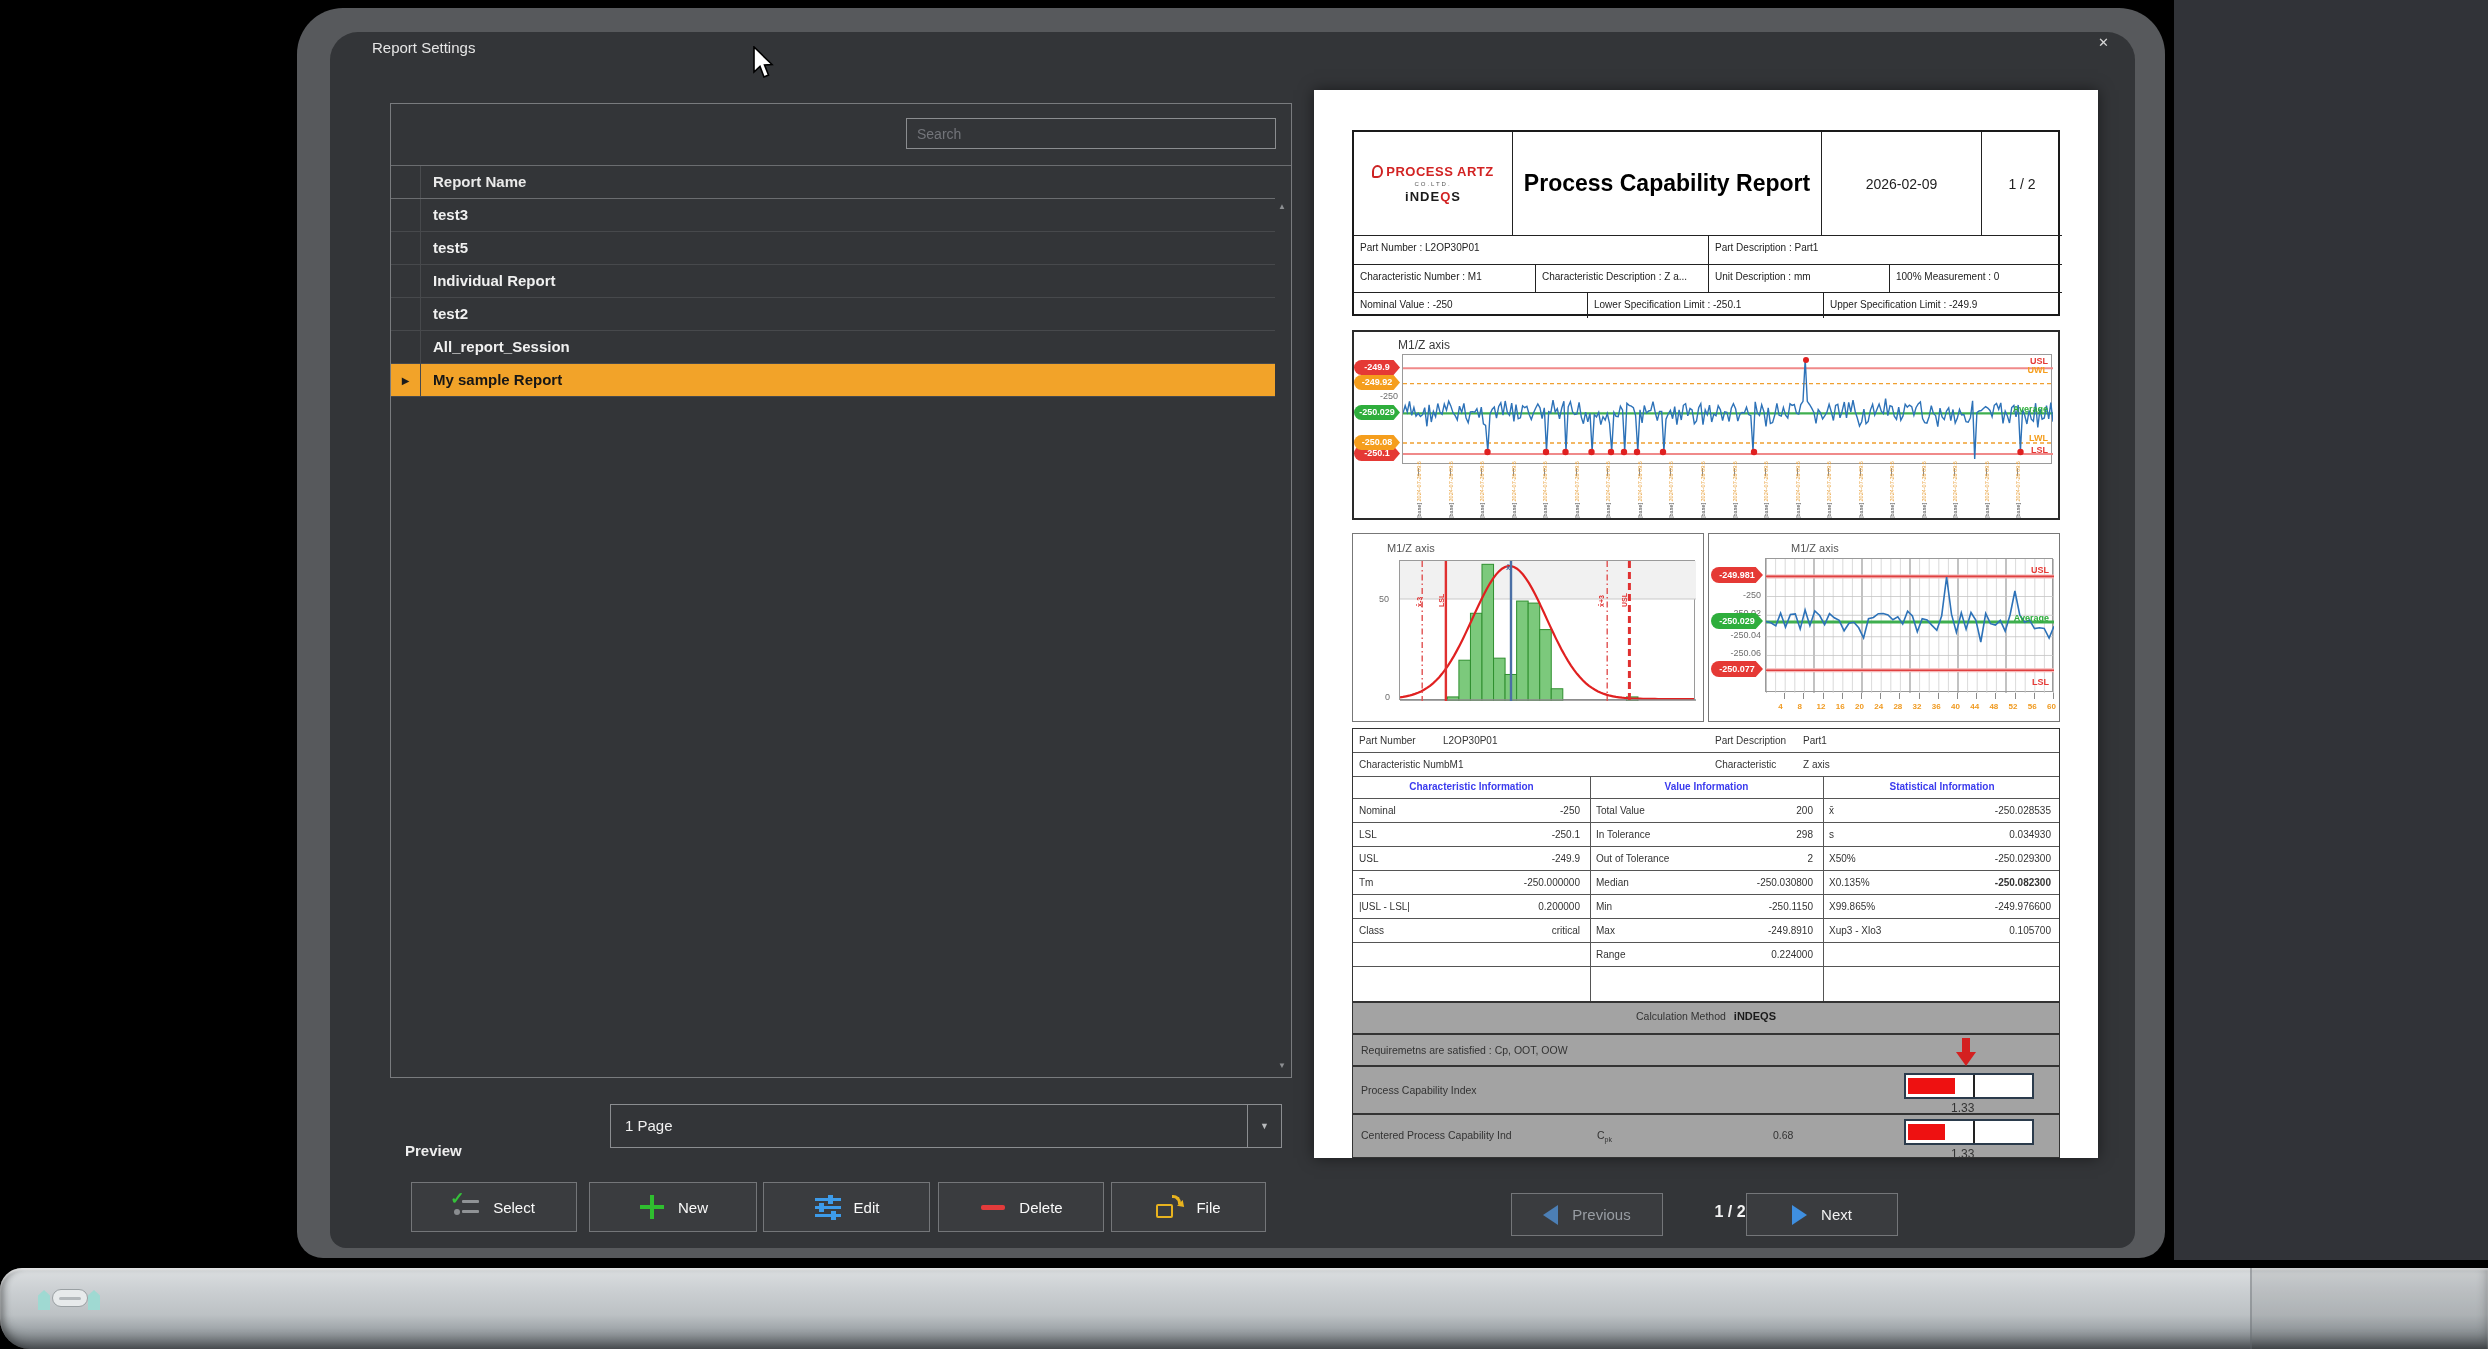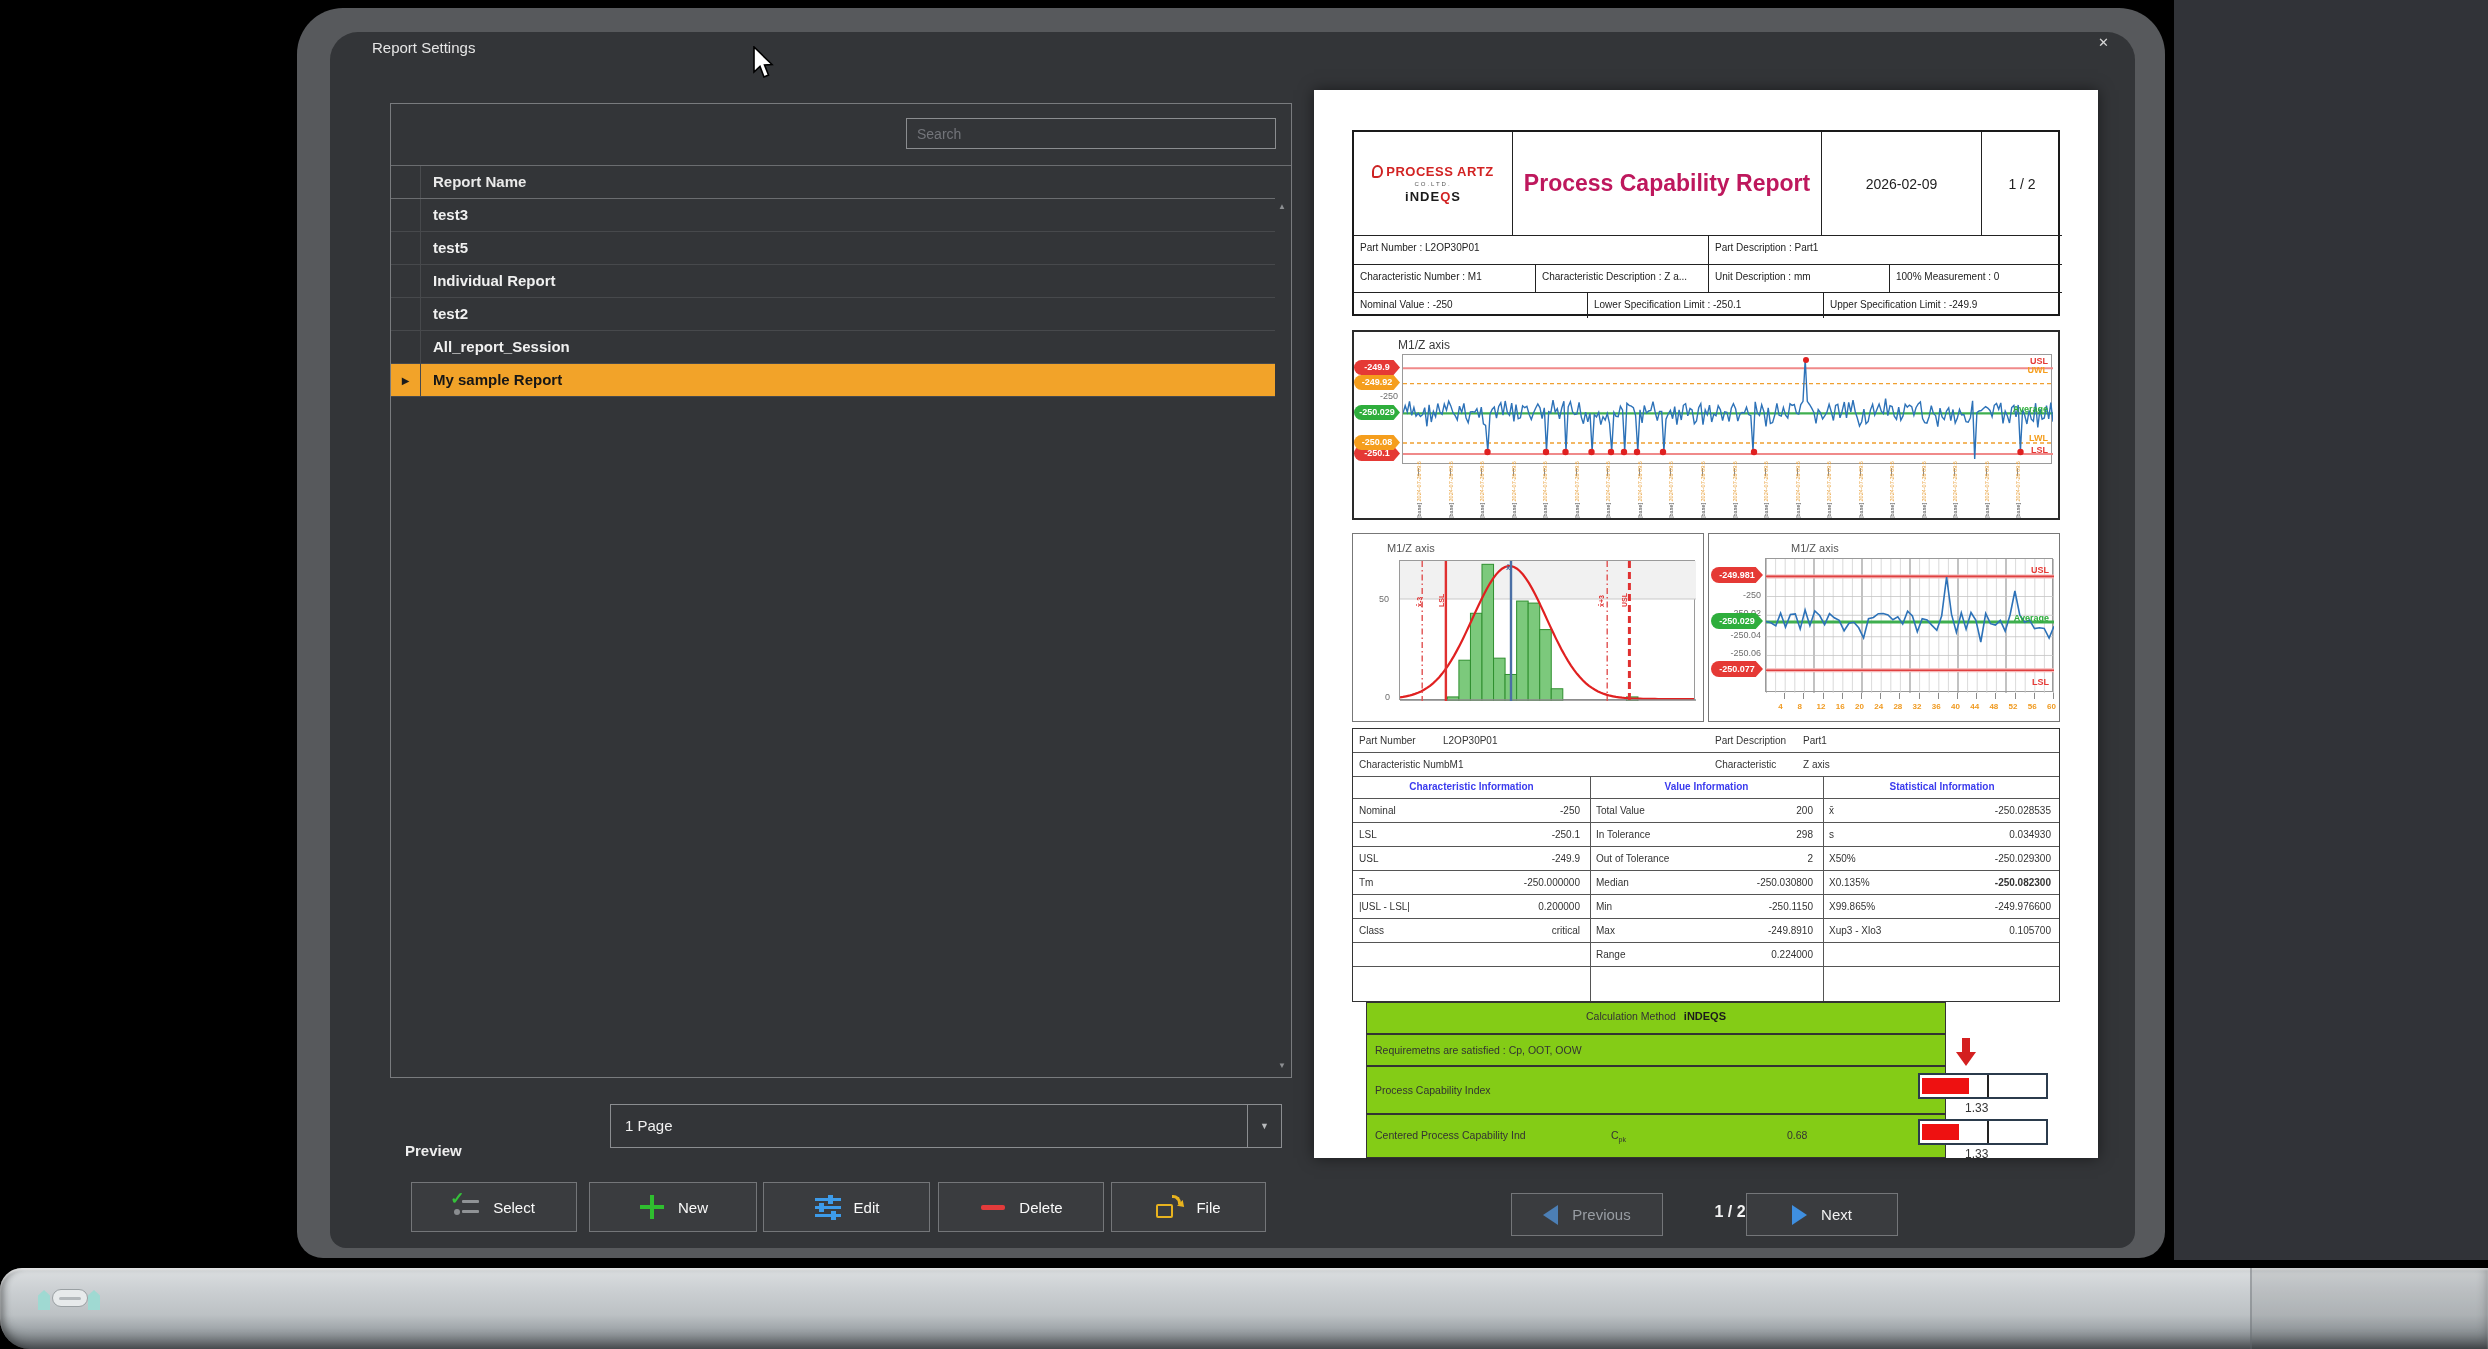--- a/index.html
+++ b/index.html
@@ -66,21 +66,21 @@
   .pbtn { position:absolute; top:1161px; width:152px; height:43px; background:#3a3c3f; border:1px solid #747679; display:flex; align-items:center; justify-content:center; gap:14px; font-size:15px; }
   .tri-l { width:0; height:0; border-right:15px solid #4c7fb5; border-top:10px solid transparent; border-bottom:10px solid transparent; }
   .tri-r { width:0; height:0; border-left:15px solid #3f8fe0; border-top:10px solid transparent; border-bottom:10px solid transparent; }
   .page-num { position:absolute; left:1370px; top:1171px; width:60px; text-align:center; font-size:16px; font-weight:700; color:#f2f2f2; }
 
   
   .page { position:absolute; left:984px; top:58px; width:784px; height:1068px; background:#ffffff; box-shadow:0 0 14px rgba(0,0,0,.5); color:#222; }
   .cell { position:absolute; font-size:10px; color:#222; padding:6px 0 0 6px; }
   .bL { border-left:1.5px solid #222; } .bT { border-top:1.5px solid #222; }
   .ht { position:absolute; left:38px; top:40px; width:708px; height:186px; border:2px solid #1a1a1a; }
-  .ht-title { position:absolute; left:158px; top:0; width:309px; height:103px; border-left:1.5px solid #222; display:flex; align-items:center; justify-content:center; font-size:23px; font-weight:700; color:#be185d; }
+  .ht-title { position:absolute; left:158px; top:0; width:309px; height:103px; border-left:1.5px solid #222; display:flex; align-items:center; justify-content:center; font-size:23px; font-weight:700; color:#000000; }
   .ht-date { position:absolute; left:467px; top:0; width:160px; height:103px; border-left:1.5px solid #222; display:flex; align-items:center; justify-content:center; font-size:14px; }
   .ht-page { position:absolute; left:627px; top:0; width:81px; height:103px; border-left:1.5px solid #222; display:flex; align-items:center; justify-content:center; font-size:14px; }
   .logo-cell { position:absolute; left:0; top:0; width:158px; height:103px; display:flex; flex-direction:column; align-items:center; justify-content:center; gap:2px; }
   .logo1 { color:#d22323; font-weight:700; font-size:13px; letter-spacing:.5px; }
   .logo-g { display:inline-block; width:11px; height:13px; border:2.5px solid #c22; border-radius:50% 50% 50% 2px; margin-right:3px; vertical-align:-2px; }
   .logo2 { color:#555; font-size:6px; letter-spacing:2px; }
   .logo3 { color:#1b1b1b; font-weight:700; font-size:13px; letter-spacing:1px; }
   .logo3 .q { color:#d22323; }
 
   .chartbox { position:absolute; border:2px solid #2a2a2a; background:#fff; }
@@ -97,21 +97,21 @@
   .hist-lab { position:absolute; transform:rotate(-90deg); transform-origin:0 0; font-size:7px; font-weight:700; color:#e03030; white-space:nowrap; }
   .ctl-xlab { position:absolute; font-size:8px; font-weight:700; color:#f09a20; }
 
   .stats { position:absolute; left:38px; top:638px; width:708px; height:274px; border:1.5px solid #333; font-size:10px; }
   .srow { position:relative; width:100%; border-bottom:1px solid #555; }
   .sgh { color:#3b3bee; font-weight:700; text-align:center; position:absolute; top:4px; }
   .scol-b { position:absolute; top:0; bottom:0; width:1px; background:#555; }
   .slab { position:absolute; top:6px; color:#333; }
   .sval { position:absolute; top:6px; text-align:right; color:#333; }
 
-  .frow { position:absolute; left:52px; width:580px; border:1.5px solid #333; background:#84cc16; }
+  .frow { position:absolute; left:38px; width:708px; border:1.5px solid #333; background:#a3a3a3; }
   .calc-line { position:absolute; width:100%; top:7px; text-align:center; font-size:10.5px; color:#333; }
   .calc-line b { font-size:11px; color:#1b1b1b; margin-left:8px; }
   .req-text { position:absolute; left:8px; top:9px; font-size:10.5px; color:#333; }
   .cap-label { position:absolute; left:8px; font-size:10.5px; color:#333; }
   .gauge { position:absolute; left:551px; width:130px; height:26px; border:2px solid #2b3b4c; background:#fff; }
   .gfill { position:absolute; left:2px; top:3px; bottom:3px; background:#ee1111; }
   .gmark { position:absolute; top:0; bottom:0; width:2px; background:#222; }
   .gval { position:absolute; left:598px; font-size:12px; color:#333; }
   .red-arrow { position:absolute; left:642px; top:948px; width:20px; height:30px; z-index:5; }
   .ra-shaft { position:absolute; left:6px; top:0; width:8px; height:15px; background:#d42020; }

